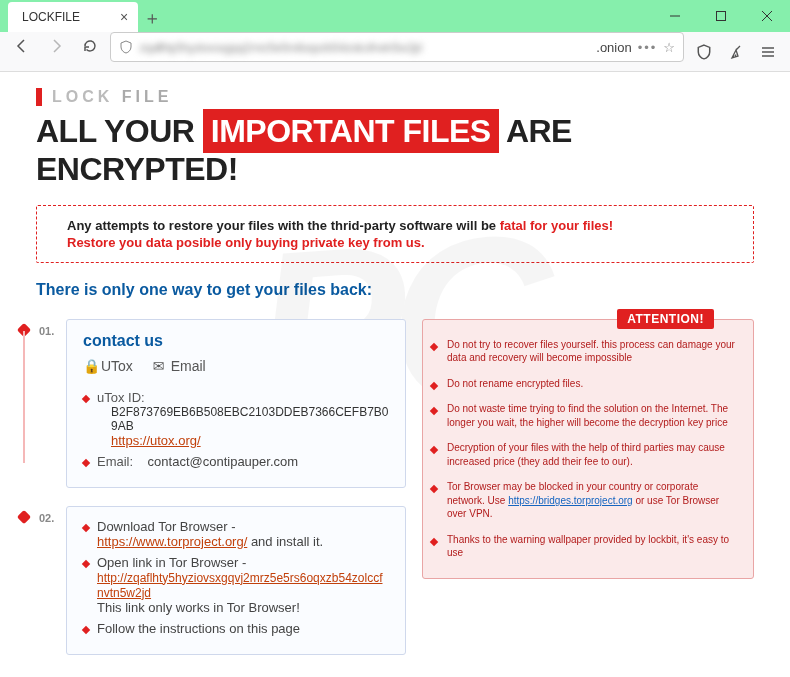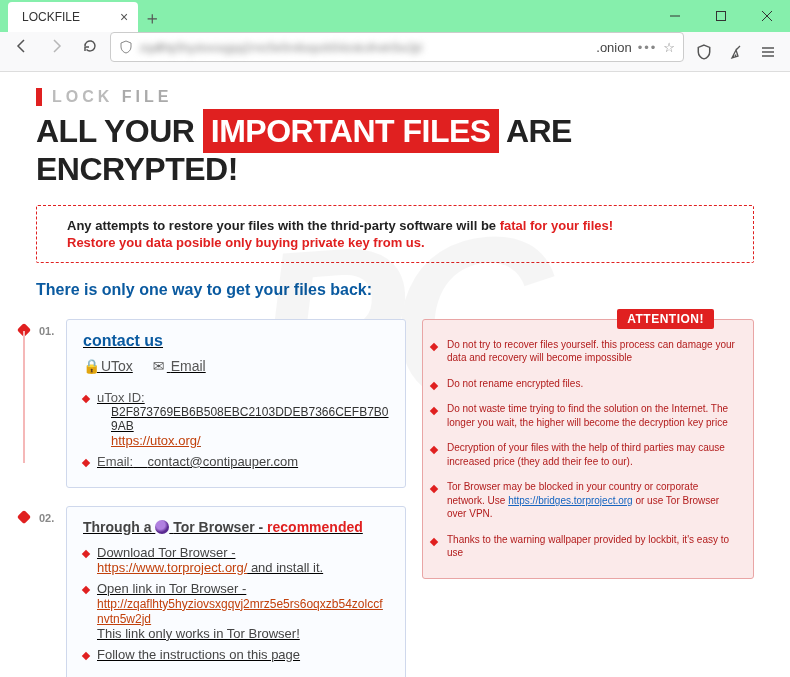--- a/index.html
+++ b/index.html
@@ -43,21 +43,21 @@
 
 .cols { display: flex; gap: 16px; }
 .leftcol { width: 370px; }
 .rightcol { flex: 1; }
 
 .step { position: relative; padding-left: 30px; margin-bottom: 18px; }
 .step-num { position: absolute; left: 3px; top: 6px; font-size: 11px; color: #888; font-weight: 700; }
 .step-diamond { position: absolute; left: -17px; top: 6px; width: 10px; height: 10px; background: #e02020; transform: rotate(45deg); border-radius: 2px; }
 .step-line { position: absolute; left: -13px; top: 12px; width: 2px; height: 132px; background: #f5b8b8; }
 
-.card { border: 1px solid #cfd8ec; border-radius: 3px; padding: 12px 16px; background: #fafcff; text-decoration: underline; }
+.card { border: 1px solid #cfd8ec; border-radius: 3px; padding: 12px 16px; background: #fafcff; }
 .card-title { color: #0a5aa0; font-size: 16px; font-weight: 700; margin-bottom: 8px; }
 .tabs-row { display: flex; gap: 20px; align-items: center; font-size: 14px; color: #555; margin-bottom: 16px; }
 .tabs-row .ico { width: 14px; display: inline-block; }
 
 .card-line { font-size: 13px; color: #444; margin-bottom: 6px; display: flex; align-items: flex-start; gap: 8px; }
 .diamond-sm { width: 6px; height: 6px; background: #e02020; transform: rotate(45deg); flex-shrink: 0; margin-top: 6px; }
 .card-line a { color: #c2410c; text-decoration: underline; }
 .utox-id { font-size: 12px; color: #333; word-break: break-all; margin-left: 14px; }
 .lbl { color: #555; }
 
@@ -202,24 +202,20 @@
               <span>contact@contipauper.com</span>
             </div>
           </div>
         </div>
       </div>
 
       <div class="step">
         <div class="step-diamond"></div>
         <div class="step-num">02.</div>
         <div class="card card2">
-          <div class="through">
-            <span style="color:#444">Through a </span><span class="tor-icon"></span>
-            <span style="color:#444">Tor Browser - </span><span style="color:#e02020">recommended</span>
-          </div>
           <div class="card-line">
             <span class="diamond-sm"></span>
             <div><span>Download Tor Browser - </span><a href="#">https://www.torproject.org/</a><span> and install it.</span></div>
           </div>
           <div class="card-line">
             <span class="diamond-sm"></span>
             <div>
               <span>Open link in Tor Browser -</span><br>
               <a href="#" style="font-size:12px;word-break:break-all">http://zqaflhty5hyziovsxgqvj2mrz5e5rs6oqxzb54zolccfnvtn5w2jd</a><br>
               <span>This link only works in Tor Browser!</span>

